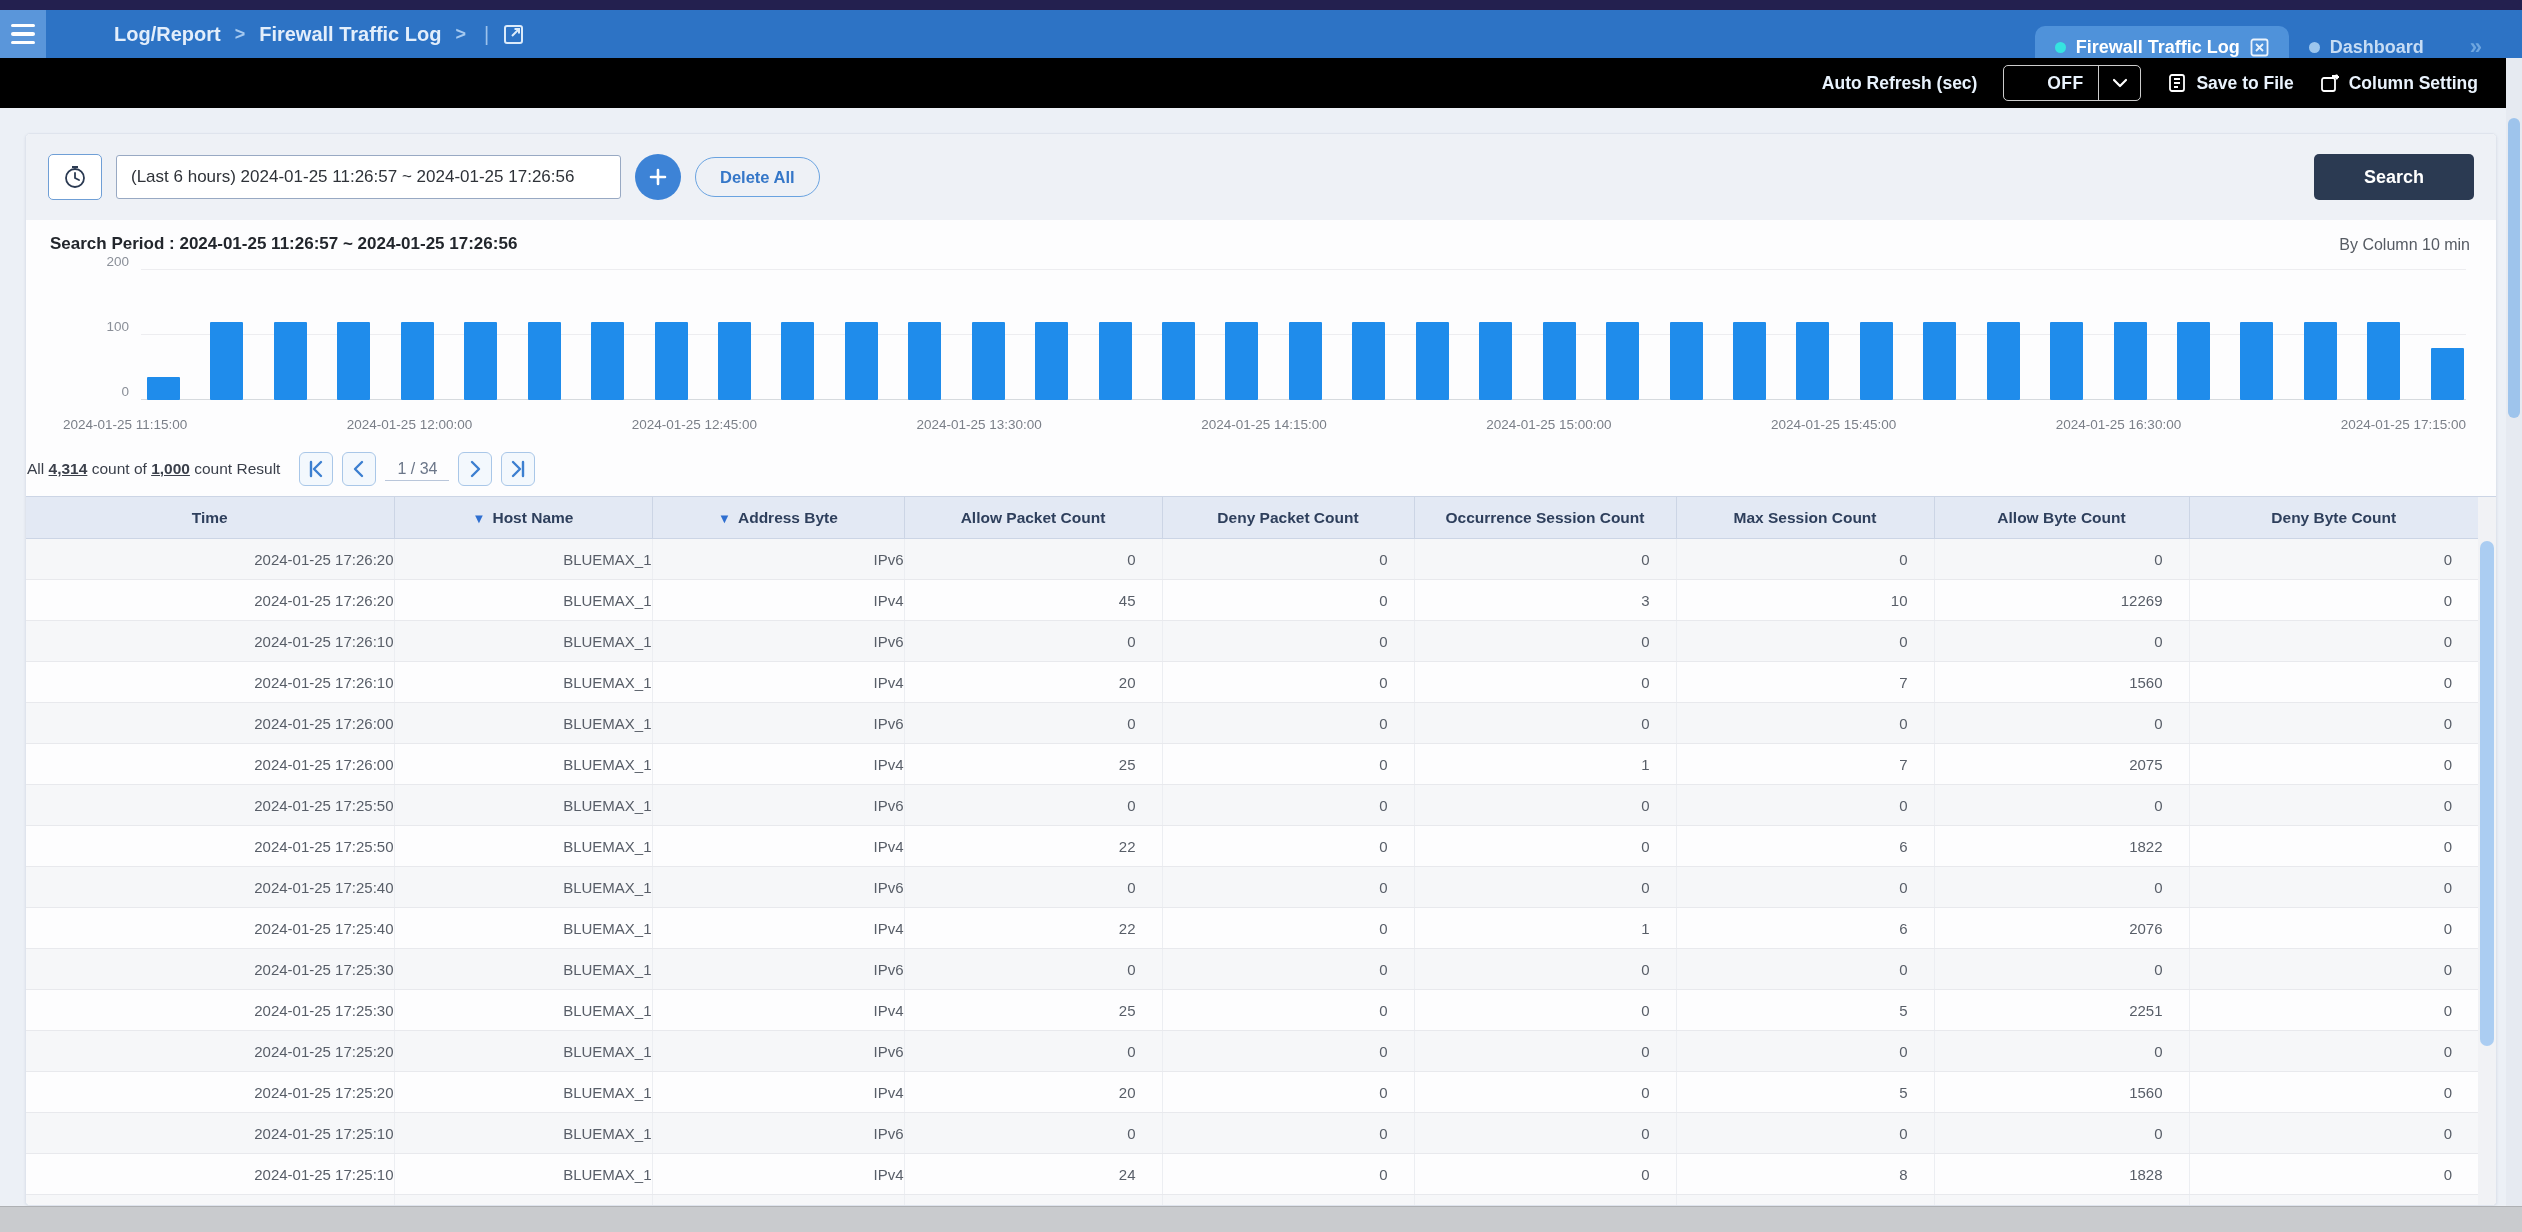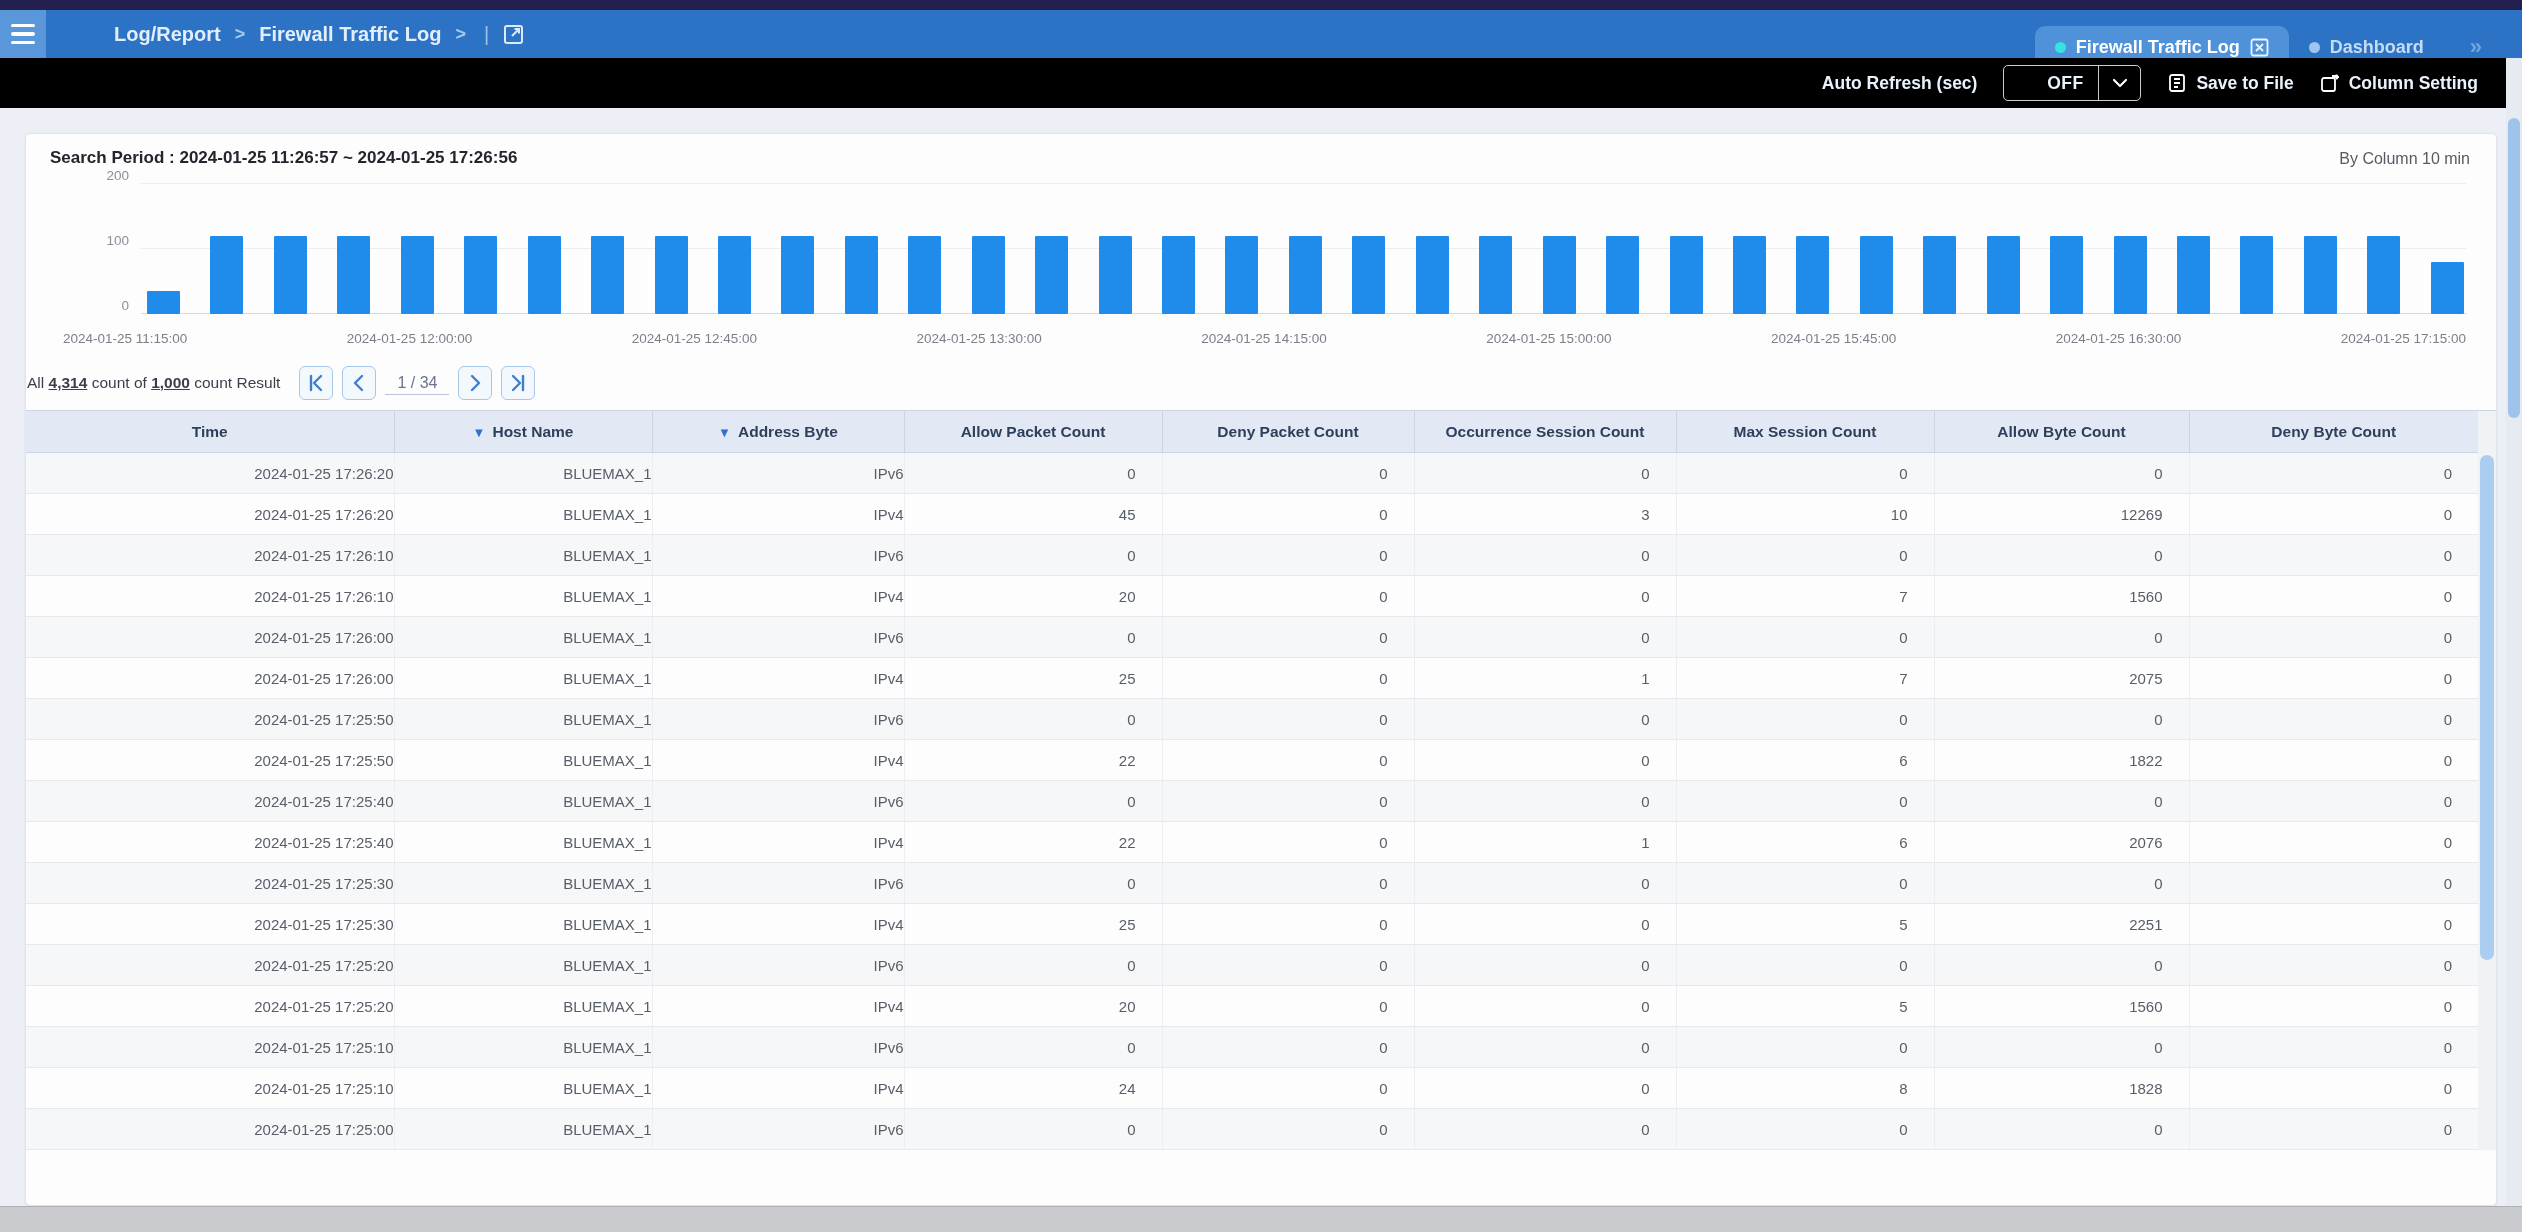--- a/index.html
+++ b/index.html
@@ -162,20 +162,38 @@
             <path d="M15 3 M14 5 V3 M12 3 H16 M17 2 V6 M15 4 H19" stroke="#fff" stroke-width="1.8"></path>
             <path d="M16.5 1.5 V6.5 M14 4 H19" stroke="#fff" stroke-width="1.8"></path>
           </svg>
       </span>
       <span>Column Setting</span>
     </div>
   </div>
 
   <div class="card">
 
+    <div class="search-row">
+      <div class="clock-btn">
+        <svg width="26" height="26" viewBox="0 0 26 26">
+            <circle cx="13" cy="14" r="9" fill="none" stroke="#2b3a52" stroke-width="1.8"></circle>
+            <path d="M13 9 V14 L17 16" fill="none" stroke="#2b3a52" stroke-width="1.8" stroke-linecap="round"></path>
+            <path d="M10 3 H16" stroke="#2b3a52" stroke-width="1.8"></path>
+          </svg>
+      </div>
+      <input class="range-input" type="text" value="(Last 6 hours) 2024-01-25 11:26:57 ~ 2024-01-25 17:26:56" style="">
+      <button class="plus-btn">
+        <svg width="20" height="20" viewBox="0 0 20 20">
+            <path d="M10 3 V17 M3 10 H17" stroke="#fff" stroke-width="2.6" stroke-linecap="round"></path>
+          </svg>
+      </button>
+      <button class="del-btn">Delete All</button>
+      <div class="spacer"></div>
+      <button class="search-btn">Search</button>
+    </div>
 
     <div class="period-row">
       <span class="period-text">Search Period : 2024-01-25 11:26:57 ~ 2024-01-25 17:26:56</span>
       <span class="bycol-text">By Column 10 min</span>
     </div>
 
     <div class="chart">
       <div class="gline" style="bottom:178px"></div>
       <div class="gline" style="bottom:113px"></div>
       <div class="gline base" style="bottom:48px"></div>

